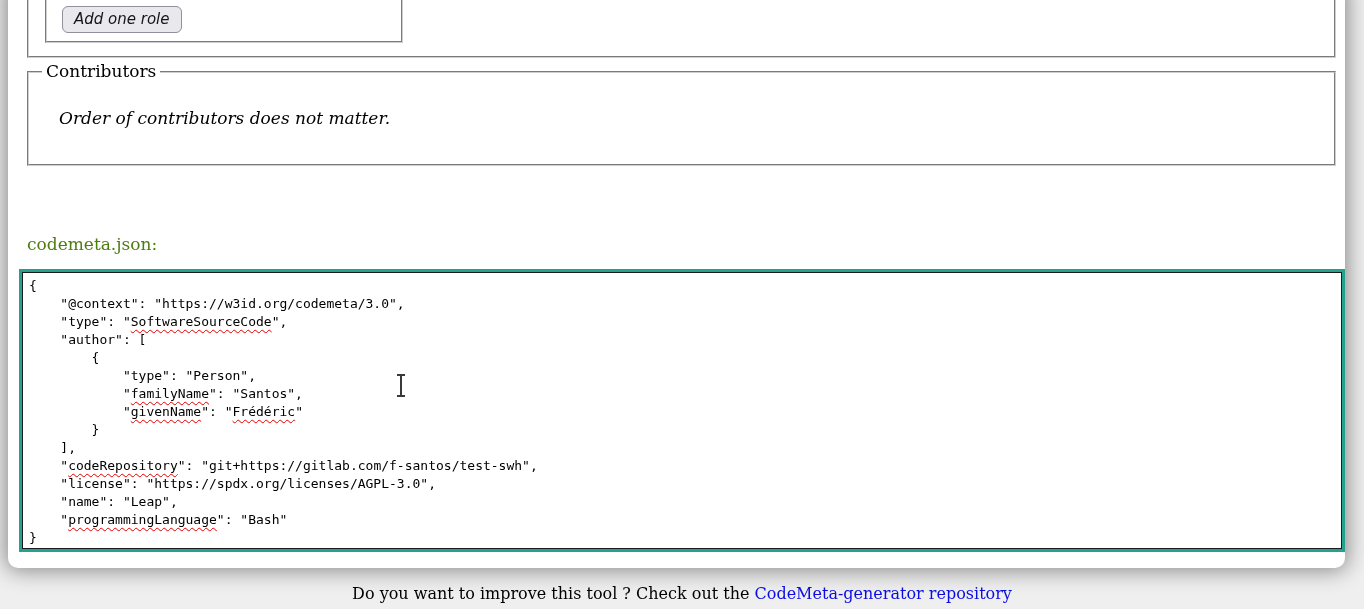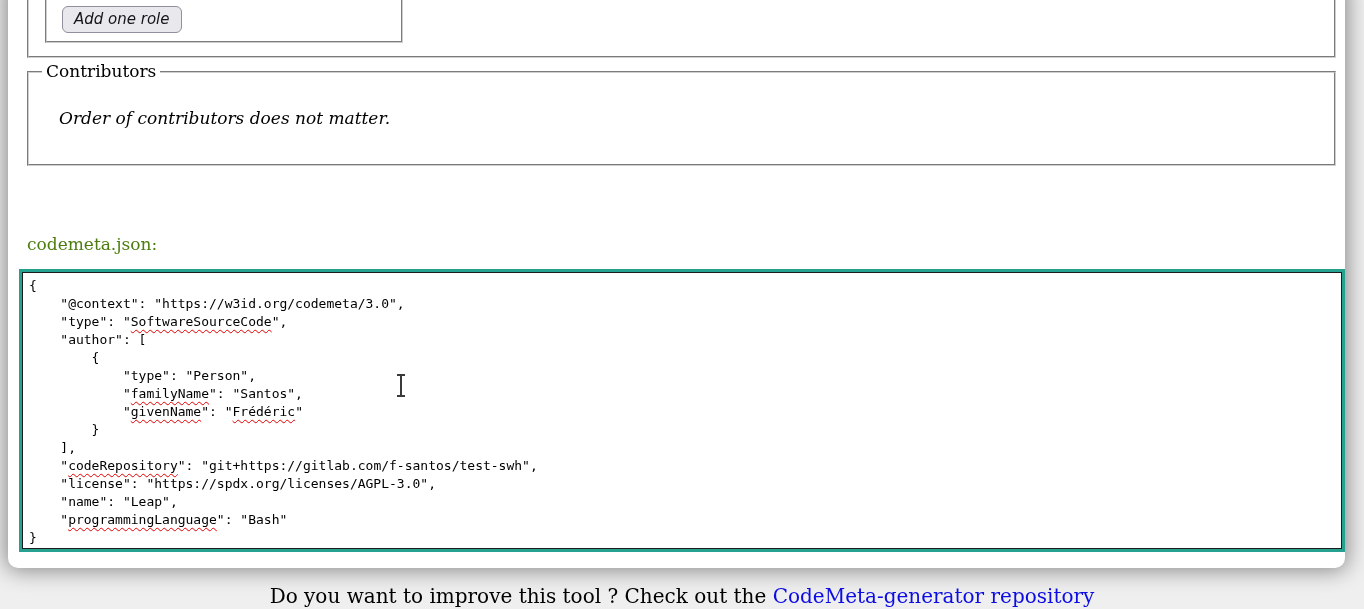--- a/index.html
+++ b/index.html
@@ -89,21 +89,21 @@
     text-decoration-thickness: 1px;
     text-underline-offset: 3px;
   }
 
   #footer {
     position: absolute;
     left: 0; top: 584px;
     width: 100%;
     text-align: center;
     font-family: "DejaVu Serif", serif;
-    font-size: 20px;
+    font-size: 16px;
     color: #000;
   }
   #footer a { color: #0c0ce4; text-decoration: none; cursor: pointer; }
 
   
   #ibeam { position: absolute; left: 395px; top: 374px; width: 12px; height: 23px; }
   #ibeam .stem { position: absolute; left: 5px; top: 1px; width: 2px; height: 21px; background: #3a3a3a; }
   #ibeam .cap { position: absolute; left: 2px; width: 8px; height: 2px; background: #3a3a3a; }
   #ibeam .cap.top { top: 0; }
   #ibeam .cap.bot { bottom: 0; }

